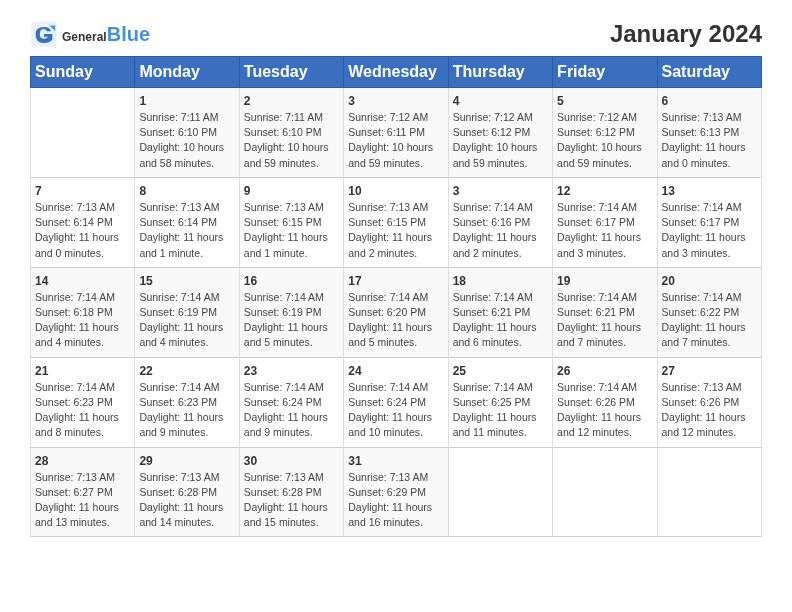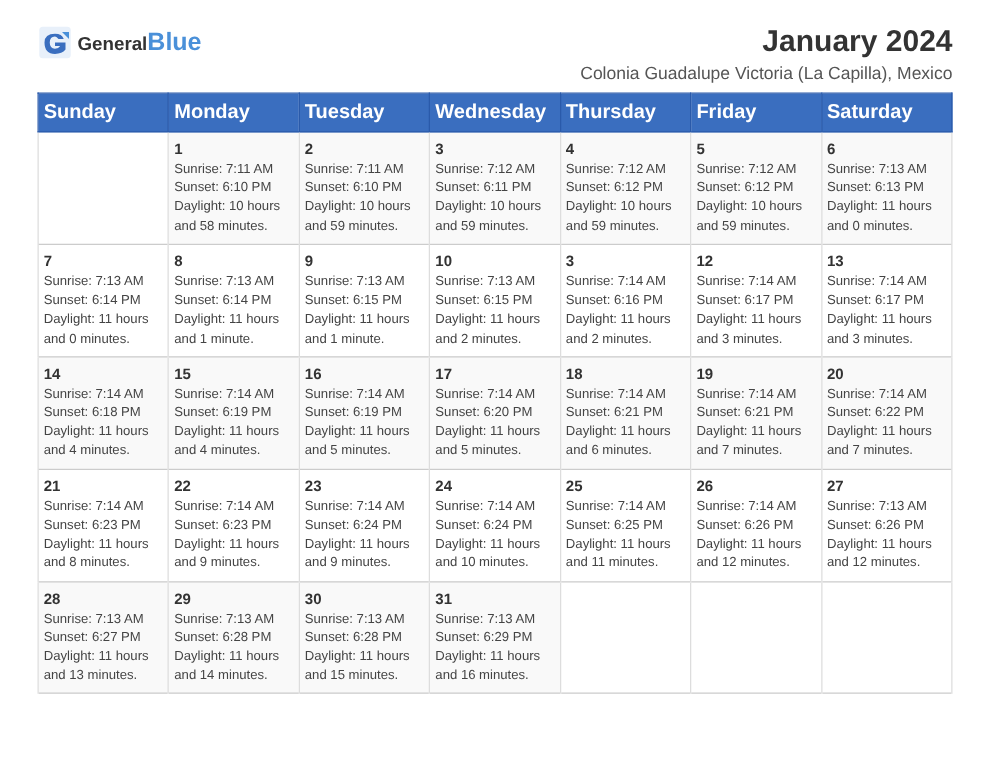--- a/index.html
+++ b/index.html
@@ -102,27 +102,26 @@
 <div class="page">
   <div class="header">
     <div class="logo-area">
       <div class="logo">
         <svg class="logo-icon" viewBox="0 0 40 40" xmlns="http://www.w3.org/2000/svg">
           <rect x="2" y="2" width="36" height="36" rx="4" fill="#e8f0fa"></rect>
           <path d="M8 20 Q8 10 20 10 Q28 10 30 16 L24 16 Q22 13 20 13 Q14 13 14 20 Q14 27 20 27 Q24 27 26 24 L20 24 L20 20 L32 20 L32 28 Q28 33 20 33 Q8 33 8 20Z" fill="#3a6ebf"></path>
           <path d="M28 8 L36 8 L36 16 Z" fill="#4a90d9"></path>
         </svg>
         <div>
-          <span style="font-size:15px;font-weight:bold;color:#333;">General</span><span style="font-size:20px;font-weight:bold;color:#4a90d9;">Blue</span>
+          <span style="font-size:12px;font-weight:bold;color:#333;">General</span><span style="font-size:20px;font-weight:bold;color:#4a90d9;">Blue</span>
         </div>
       </div>
     </div>
     <div class="title-area">
       <div class="month-title">January 2024</div>
-      <div class="subtitle">Colonia Guadalupe Victoria (La Capilla), Mexico</div>
     </div>
   </div>
 
   <table class="calendar">
     <thead>
       <tr>
 
       <th>Sunday</th>
           <th>Monday</th>
           <th>Tuesday</th>

